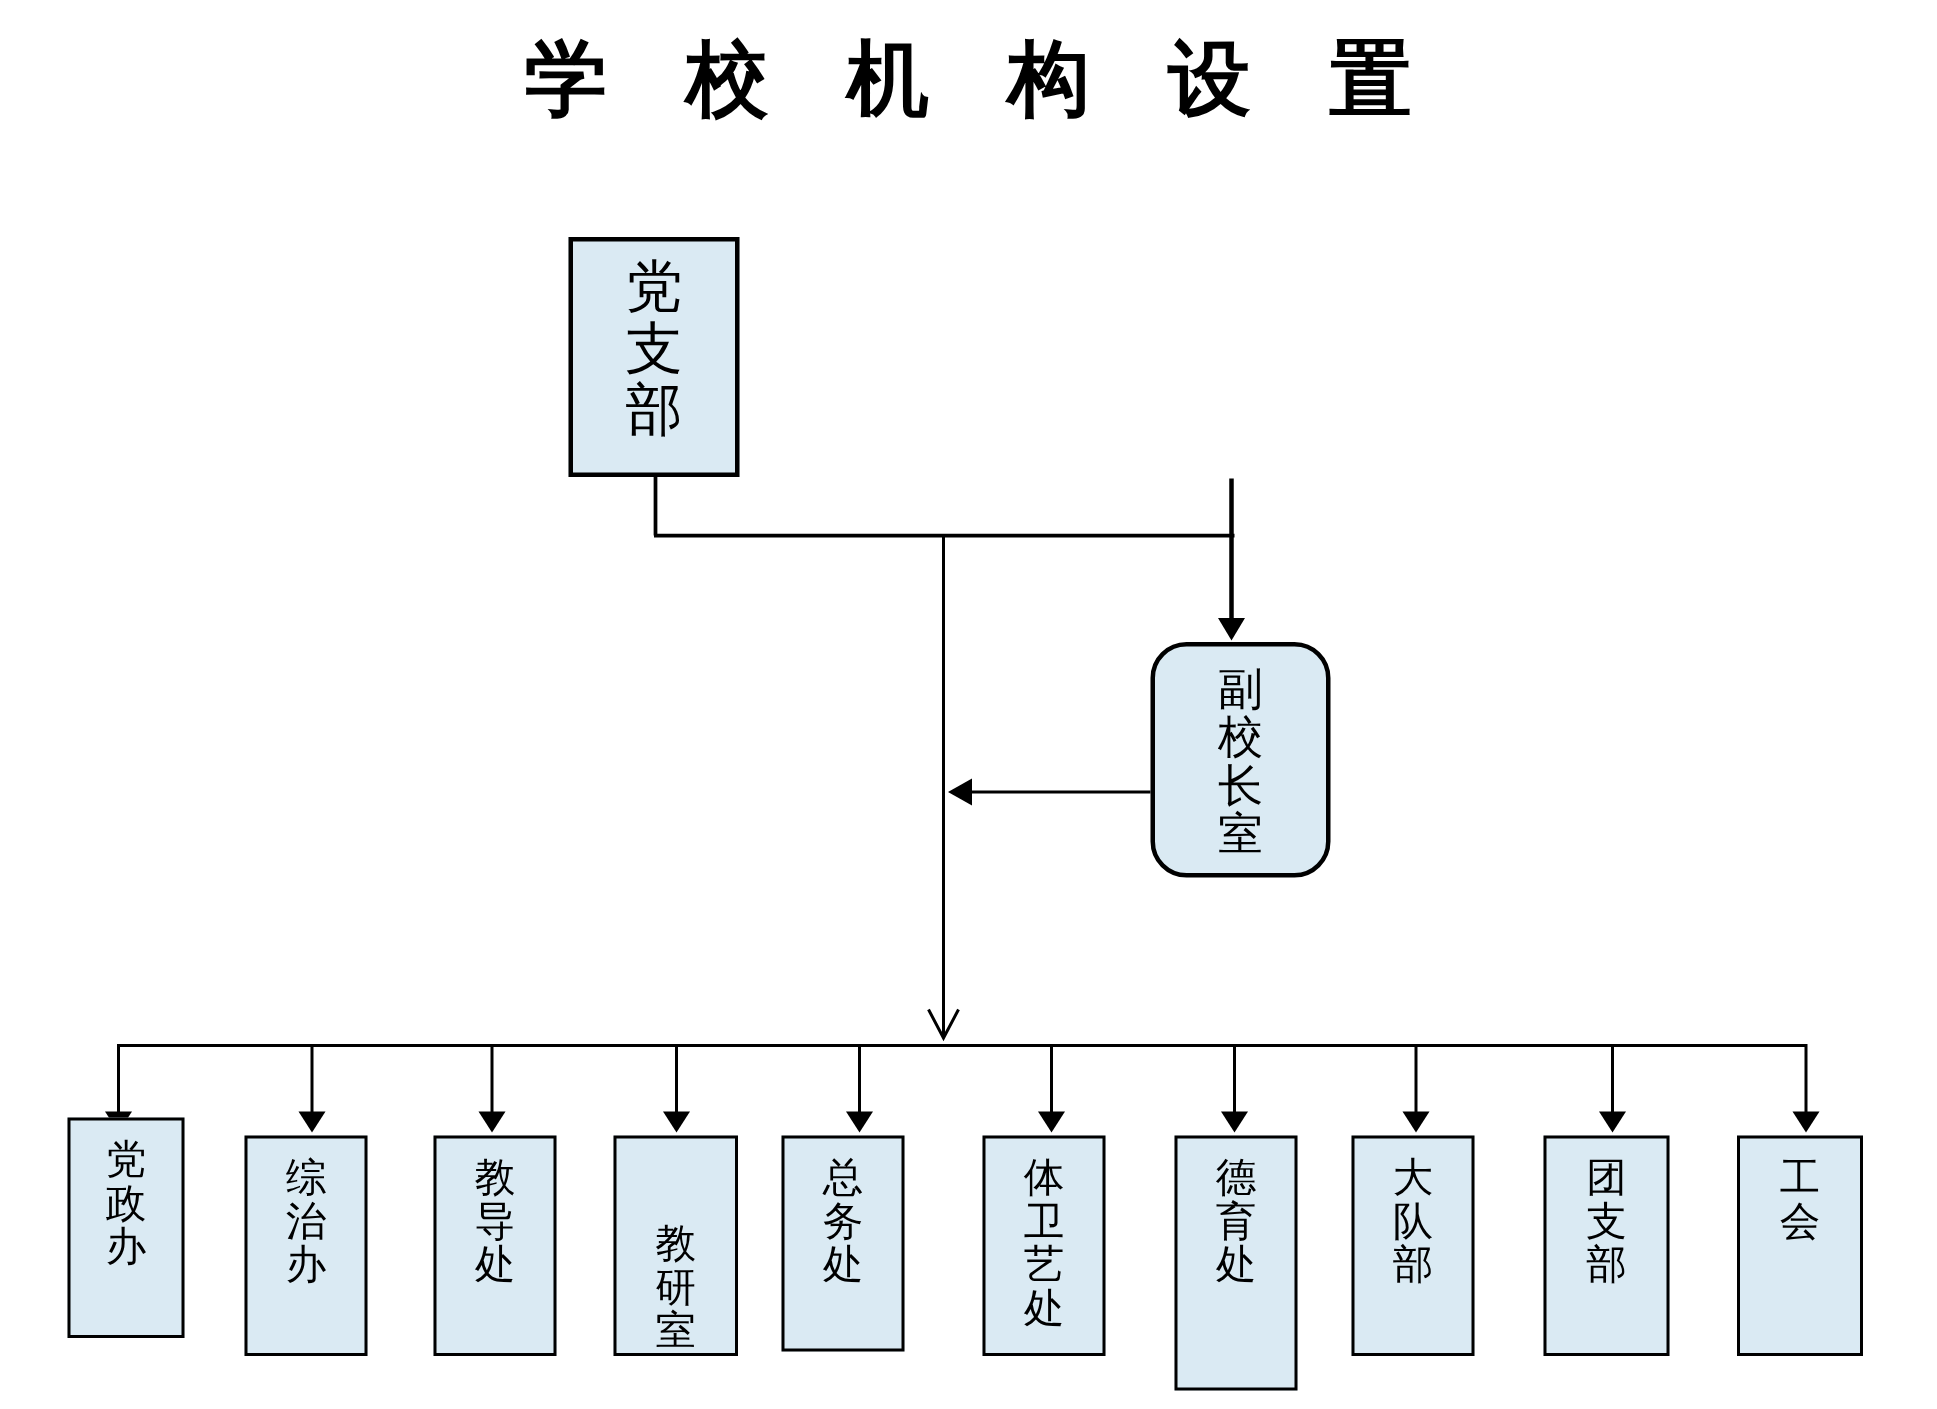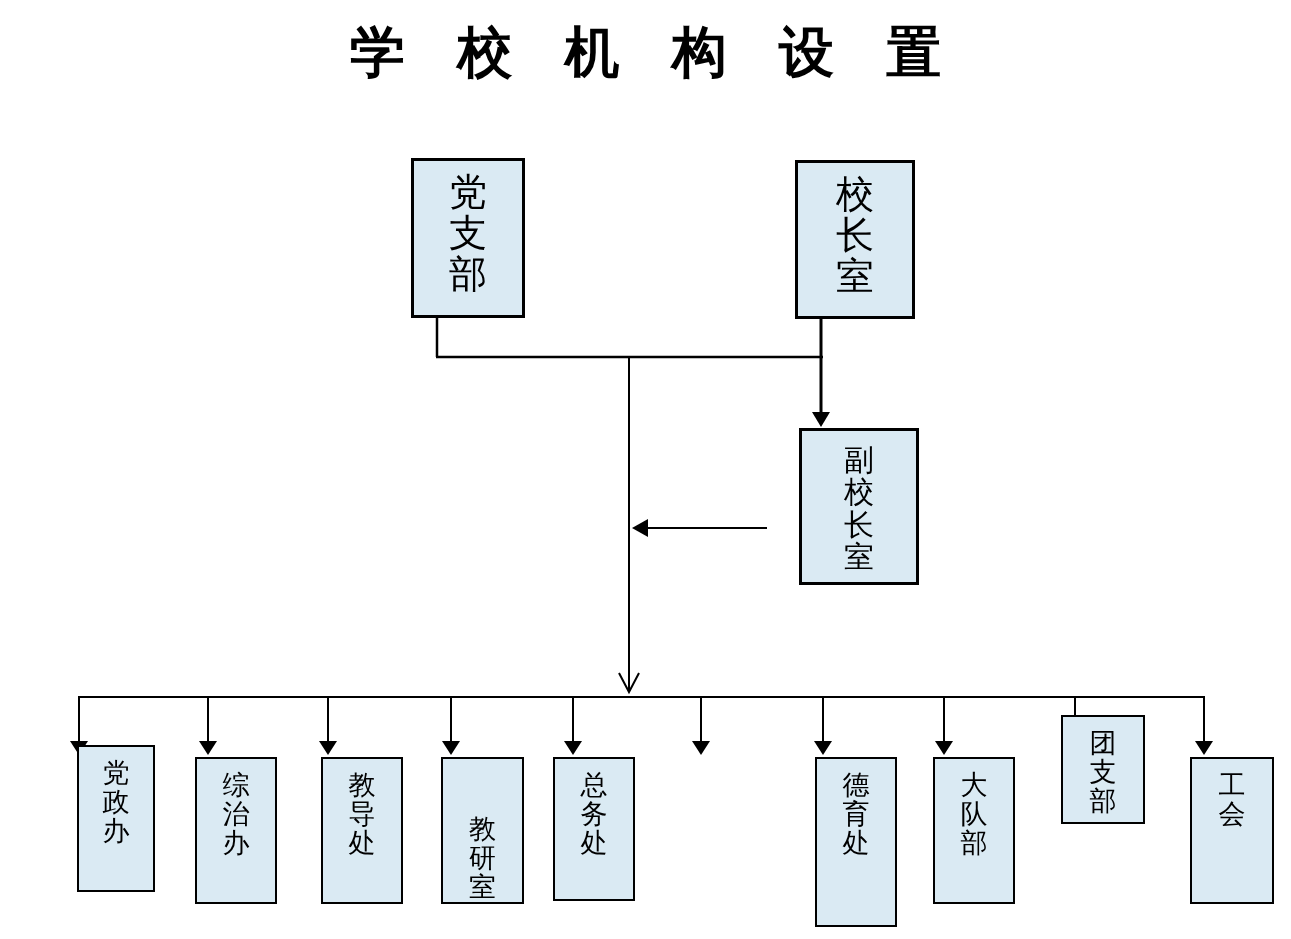--- a/index.html
+++ b/index.html
@@ -37,46 +37,45 @@
   }
   .node {
     position: absolute;
     background: #daeaf3;
     border: 2px solid #000000;
     box-sizing: border-box;
     display: flex;
     justify-content: center;
     align-items: flex-start;
     color: #000000;
-    margin-left: 32px;
   }
   .node .vtext {
     display: block;
     width: 1em;
     text-align: center;
     word-break: break-all;
     line-height: 1.08;
   }
   .node.lvl-top { border-width: 3px; font-size: 38px; padding-top: 11px; }
-  .node.lvl-mid { border-width: 3px; font-size: 30px; padding-top: 13px; }
+  .node.lvl-mid { border-width: 3px; font-size: 30px; padding-top: 13px; border-radius: 24px; }
   .node.lvl-dept { border-width: 2px; font-size: 27px; padding-top: 12px; }
 
   
   #node-party-branch      { left: 379px; top: 158px; width: 114px; height: 160px; }
   #node-principal-office  { left: 763px; top: 160px; width: 120px; height: 159px; }
   #node-vice-principal    { left: 767px; top: 428px; width: 120px; height: 157px; }
   #dept-0 { left: 45px;   top: 745px; width: 78px; height: 147px; }
   #dept-1 { left: 163px;  top: 757px; width: 82px; height: 147px; }
   #dept-2 { left: 289px;  top: 757px; width: 82px; height: 147px; }
   #dept-3 { left: 409px;  top: 757px; width: 83px; height: 147px; align-items: flex-end; }
   #dept-4 { left: 521px;  top: 757px; width: 82px; height: 144px; }
   #dept-5 { left: 655px;  top: 757px; width: 82px; height: 147px; }
   #dept-6 { left: 783px;  top: 757px; width: 82px; height: 170px; }
   #dept-7 { left: 901px;  top: 757px; width: 82px; height: 147px; }
-  #dept-8 { left: 1029px; top: 715px; width: 84px; height: 109px; }
+  #dept-8 { left: 1029px; top: 757px; width: 84px; height: 147px; }
   #dept-9 { left: 1158px; top: 757px; width: 84px; height: 147px; }
 </style>
 </head>
 <body>
 
 <div id="canvas">
 
   <svg class="connectors" viewBox="0 0 1291 939" xmlns="http://www.w3.org/2000/svg">
     <g stroke="#000000" fill="none">
 
@@ -120,43 +119,43 @@
       <polygon points="1075,755 1066,741 1084,741"></polygon>
       <polygon points="1204,755 1195,741 1213,741"></polygon>
     </g>
   </svg>
 
   <div id="title">学校机构设置</div>
 
   <div class="node lvl-top" id="node-party-branch">
     <span class="vtext">党支部</span>
   </div>
-  <div class="node lvl-top" id="node-principal-office">
-    <span class="vtext">校长室</span>
-  </div>
 
   <div class="node lvl-mid" id="node-vice-principal">
     <span class="vtext">副校长室</span>
   </div>
 
   <div class="node lvl-dept" id="dept-0">
     <span class="vtext">党政办</span>
   </div>
   <div class="node lvl-dept" id="dept-1">
     <span class="vtext">综治办</span>
   </div>
   <div class="node lvl-dept" id="dept-2">
     <span class="vtext">教导处</span>
   </div>
   <div class="node lvl-dept" id="dept-3">
     <span class="vtext">教研室</span>
   </div>
   <div class="node lvl-dept" id="dept-4">
     <span class="vtext">总务处</span>
   </div>
+  <div class="node lvl-dept" id="dept-5">
+    <span class="vtext">体卫艺处</span>
+  </div>
   <div class="node lvl-dept" id="dept-6">
     <span class="vtext">德育处</span>
   </div>
   <div class="node lvl-dept" id="dept-7">
     <span class="vtext">大队部</span>
   </div>
   <div class="node lvl-dept" id="dept-8">
     <span class="vtext">团支部</span>
   </div>
   <div class="node lvl-dept" id="dept-9">

